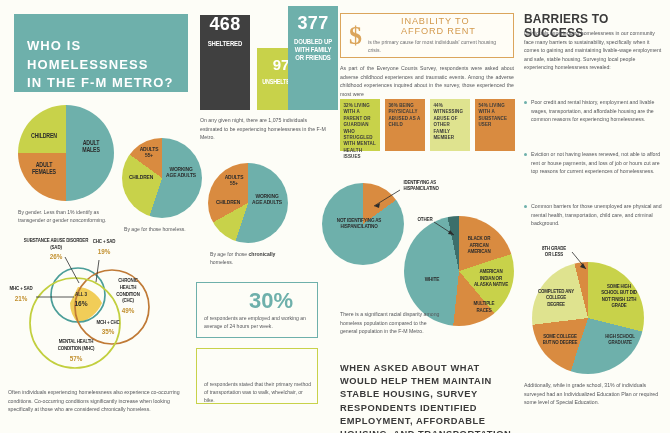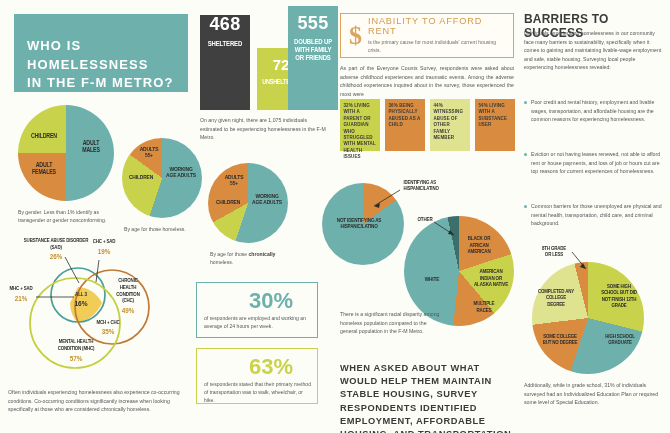--- a/index.html
+++ b/index.html
@@ -65,21 +65,21 @@
     border: 1.1px solid #dba55c; background: #fffdf6;
     display: flex; align-items: center; padding: 0 6px;
   }
   #dollar {
     font-size: 26px; color: #dba55c; font-weight: bold;
     font-family: "Liberation Serif", serif; line-height: 1;
     margin-right: 6px; margin-left: 2px;
   }
   #rent-head {
     color: #d39a4e; font-size: 9.2px; letter-spacing: 0.85px;
-    font-weight: normal; line-height: 1.1; margin-bottom: 2.5px;
+    font-weight: normal; line-height: 1.1; margin-bottom: 2.5px; margin-left: 33px;
   }
   #rent-sub { font-size: 5.1px; line-height: 1.55; color: #6d6e71; }
 
   
   .ace {
     position: absolute; top: 99px; height: 52px; width: 40px;
     padding: 4px 3.5px;
     font-size: 4.5px; font-weight: bold; line-height: 1.42;
     color: #3a3a3a; letter-spacing: 0.1px;
   }
@@ -147,26 +147,26 @@
   <div class="cap" style="left:210px; top:250px; width:86px;">
     <span>By age for those </span><span style="font-weight:bold;color:#3a3a3a;">chronically</span><span> homeless.</span>
   </div>
 
   <div class="bar" style="left:200px; top:15px; width:50px; height:95px; background:#404040; ">
     <div class="num" style="color:#fff; font-size:18px; letter-spacing:0.4px;">468</div>
     <div class="lbl cond" style="color:#fff; font-size:7.3px; margin-top:7px;">SHELTERED</div>
   </div>
 
   <div class="bar" style="left:257px; top:48px; width:48px; height:62px; background:#c8d24a; padding-top:9px;">
-    <div class="num" style="color:#fff; font-size:15px;">72</div>
+    <div class="num" style="color:#fff; font-size:15px;">97</div>
     <div class="lbl cond" style="color:#fff; font-size:6.6px; margin-top:6px;">UNSHELTERED</div>
   </div>
 
   <div class="bar" style="left:288px; top:6px; width:50px; height:104px; background:#6eb0ab; padding-top:8px;">
-    <div class="num" style="color:#fff; font-size:18px; letter-spacing:0.4px;">555</div>
+    <div class="num" style="color:#fff; font-size:18px; letter-spacing:0.4px;">377</div>
     <div class="lbl cond" style="color:#fff; font-size:7.3px; margin-top:6px; width:48px;">DOUBLED UP WITH FAMILY OR FRIENDS</div>
   </div>
 
   <div class="body-txt abs" style="left:200px; top:116px; width:130px;">On any given night, there are 1,075 individuals estimated to be experiencing homelessness in the F-M Metro.</div>
 
   <div class="abs" id="rent-box">
     <div id="dollar">$</div>
     <div>
       <div id="rent-head">INABILITY TO AFFORD RENT</div>
       <div id="rent-sub">is the primary cause for most individuals' current housing crisis.</div>
@@ -215,21 +215,20 @@
     <div class="abs" style="left:42px; top:120px; width:68px; text-align:center; font-size:6.3px; font-weight:bold; color:#c2902f;">57%</div>
   </div>
 
   <div class="body-txt abs" id="venn-note">Often individuals experiencing homelessness also experience co-occurring conditions. Co-occurring conditions significantly increase when looking specifically at those who are considered chronically homeless.</div>
 
   <div class="pct-box" style="left:196px; top:282px; width:122px; height:56px; border-color:#6eb0ab;"></div>
   <div class="pct-num" style="left:196px; top:290px; width:122px; text-align:center; font-size:22px; color:#6eb0ab;">30%</div>
   <div class="pct-cap" style="left:204px; top:314px; width:108px;">of respondents are employed and working an average of 24 hours per week.</div>
 
   <div class="pct-box" style="left:196px; top:348px; width:122px; height:56px; border-color:#c8d24a;"></div>
-  <div class="pct-num" style="left:196px; top:356px; width:122px; text-align:center; font-size:22px; color:#c8d24a;">63%</div>
   <div class="pct-cap" style="left:204px; top:380px; width:108px;">of respondents stated that their primary method of transportation was to walk, wheelchair, or bike.</div>
 
   <div class="abs pie" style="left:322px; top:183px; width:82px; height:82px;
               background: conic-gradient(from 0deg, #d98b40 0deg 54deg, #6eb0ab 54deg 360deg);"></div>
   <div class="slice-label cond" style="left:398px; top:180px; width:62px; font-size:5.3px; color:#2c2c2c; text-align:left;">IDENTIFYING AS HISPANIC/LATINO</div>
   <svg class="abs" style="left:370px; top:188px;" width="34" height="22">
     <line x1="30" y1="2" x2="4" y2="18" stroke="#2c2c2c" stroke-width="0.8"></line>
     <polygon points="4,18 10,15 9,20" fill="#2c2c2c"></polygon>
   </svg>
   <div class="slice-label cond" style="left:324px; top:218px; width:70px; font-size:5.6px; color:#2c2c2c;">NOT IDENTIFYING AS HISPANIC/LATINO</div>

